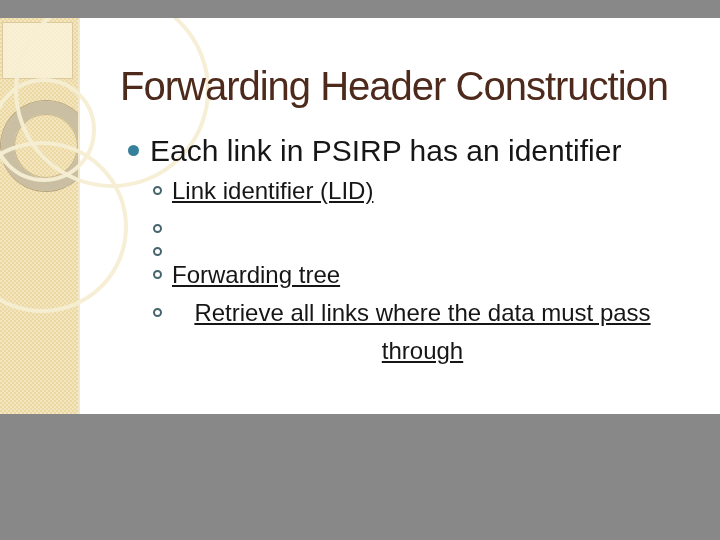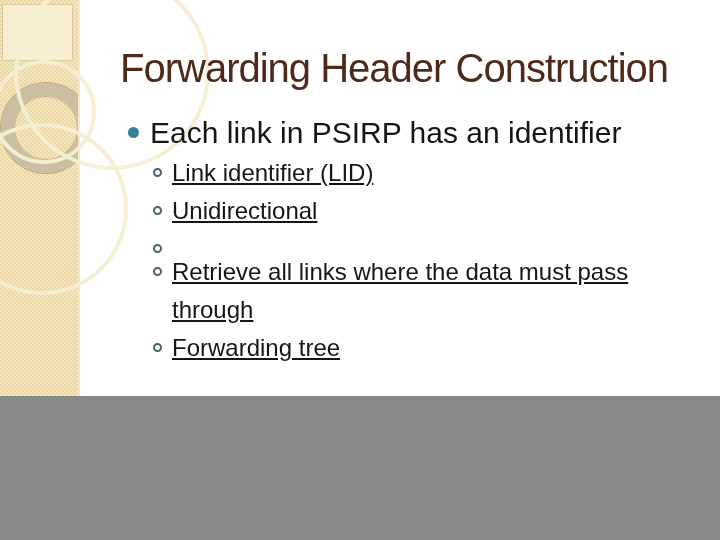--- a/index.html
+++ b/index.html
@@ -1,18 +1,18 @@
 <!DOCTYPE html>
 <html><head>
 <meta charset="utf-8">
 <style>
   html,body{margin:0;padding:0;background:#888;}
   .slide{
     position:relative;width:720px;height:396px;background:#ffffff;
-    overflow:hidden;font-family:"Liberation Sans",sans-serif;margin:0 auto;
+    overflow:hidden;font-family:"Liberation Sans",sans-serif;margin:18px auto;text-align:center;
   }
   
   .band{
     position:absolute;left:0;top:0;width:78px;height:540px;overflow:hidden;
     background-color:#ebd8a2;
     background-image:conic-gradient(rgba(255,250,234,.38) 25%, transparent 25% 50%, rgba(255,250,234,.38) 50% 75%, transparent 75%);
     background-size:4px 4px;
     border-right:2px solid #f2e8cb;
   }
   .lightbox{
@@ -74,32 +74,31 @@
       <span class="txt">Each link in PSIRP has an identifier</span>
     </div>
 
     <div class="item l2">
       <span class="ring"></span>
       <span class="txt">Link identifier (LID)</span>
     </div>
 
     <div class="item l2">
       <span class="ring"></span>
-      <span class="txt">Unidirectional</span>
     </div>
 
 
     <div class="item l2">
       <span class="ring"></span>
     </div>
 
     <div class="item l2">
       <span class="ring"></span>
-      <span class="txt">Retrieve all links where the data must pass through</span>
+      <span class="txt">Forwarding tree</span>
     </div>
 
     <div class="item l2">
       <span class="ring"></span>
-      <span class="txt">Forwarding tree</span>
+      <span class="txt">Retrieve all links where the data must pass through</span>
     </div>
 
   </div>
 </div>
 
 </body></html>

